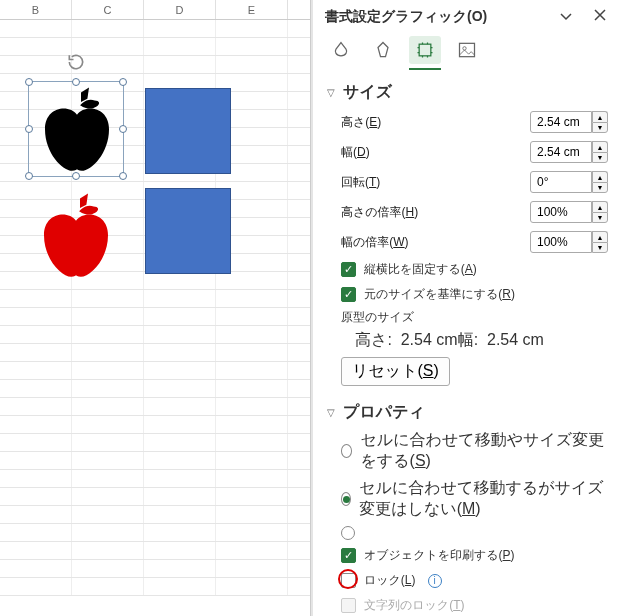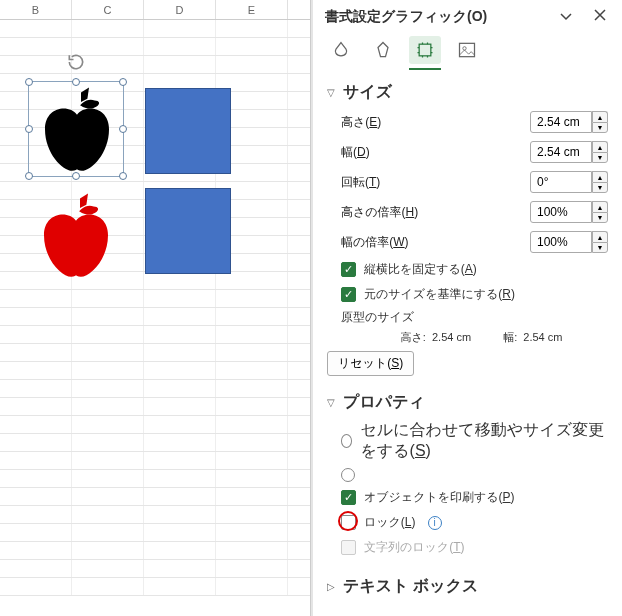--- a/index.html
+++ b/index.html
@@ -52,22 +52,22 @@
   .checkrow { display:flex; align-items:center; gap:8px; padding:4px 0 4px 14px; font-size:12px; }
   .cbx { width:15px; height:15px; border:1px solid #888; border-radius:2px; display:flex; align-items:center; justify-content:center; font-size:11px; cursor:pointer;}
   .cbx.checked { background:#2a7a3f; border-color:#2a7a3f; color:#fff; }
   .cbx.disabled { border-color:#ccc; background:#f5f5f5; }
   
   .radiorow { display:flex; align-items:center; gap:8px; padding:3px 0 3px 14px; font-size:16px; }
   .rdo { width:14px; height:14px; border:1px solid #888; border-radius:50%; display:flex; align-items:center; justify-content:center; cursor:pointer;}
   .rdo.checked::after { content:""; width:7px; height:7px; background:#2a7a3f; border-radius:50%; }
   
   .orig { padding:2px 0 2px 14px; font-size:12px; }
-  .origvals { padding:2px 0 6px 28px; font-size:11px; color:#333; display:flex; gap:32px;justify-content:center;}
-  .btn { border:1px solid #aaa; background:#fdfdfd; border-radius:3px; padding:3px 10px; font-size:12px; cursor:pointer; }
+  .origvals { padding:2px 0 6px 28px; font-size:16px; color:#333; display:flex; gap:0;}
+  .btn { border:1px solid #aaa; background:#fdfdfd; border-radius:3px; padding:3px 10px; font-size:16px; cursor:pointer; margin-left:14px; }
   
   .info-icon { width:14px; height:14px; border:1px solid #3b7fc4; border-radius:50%; color:#3b7fc4; font-size:10px; display:inline-flex; align-items:center; justify-content:center; margin-left:4px;}
   .mark-circle { position:absolute; width:20px; height:20px; border:2px solid #d00; border-radius:50%; pointer-events:none; }
   
   .disabled-text { color:#aaa; }
 </style>
 </head>
 <body>
 
 <div class="canvas">
@@ -429,20 +429,24 @@
   <div class="section" style="position:relative;">
     <div class="sechdr">
       <span class="chev">▽</span>
       <span class="title">プロパティ</span>
     </div>
     <div class="radiorow">
       <span class="rdo"></span>
       <span><span>セルに合わせて移動やサイズ変更をする</span>(<span class="under">S</span>)</span>
     </div>
     <div class="radiorow">
+      <span class="rdo checked"></span>
+      <span><span>セルに合わせて移動するがサイズ変更はしない</span>(<span class="under">M</span>)</span>
+    </div>
+    <div class="radiorow">
       <span class="rdo"></span>
     </div>
     <div class="checkrow">
       <span class="cbx checked">✓</span>
       <span><span>オブジェクトを印刷する</span>(<span class="under">P</span>)</span>
     </div>
     <div class="checkrow" style="position:relative;">
       <span class="cbx"></span>
       <span><span>ロック</span>(<span class="under">L</span>)</span>
       <span class="info-icon">i</span>

